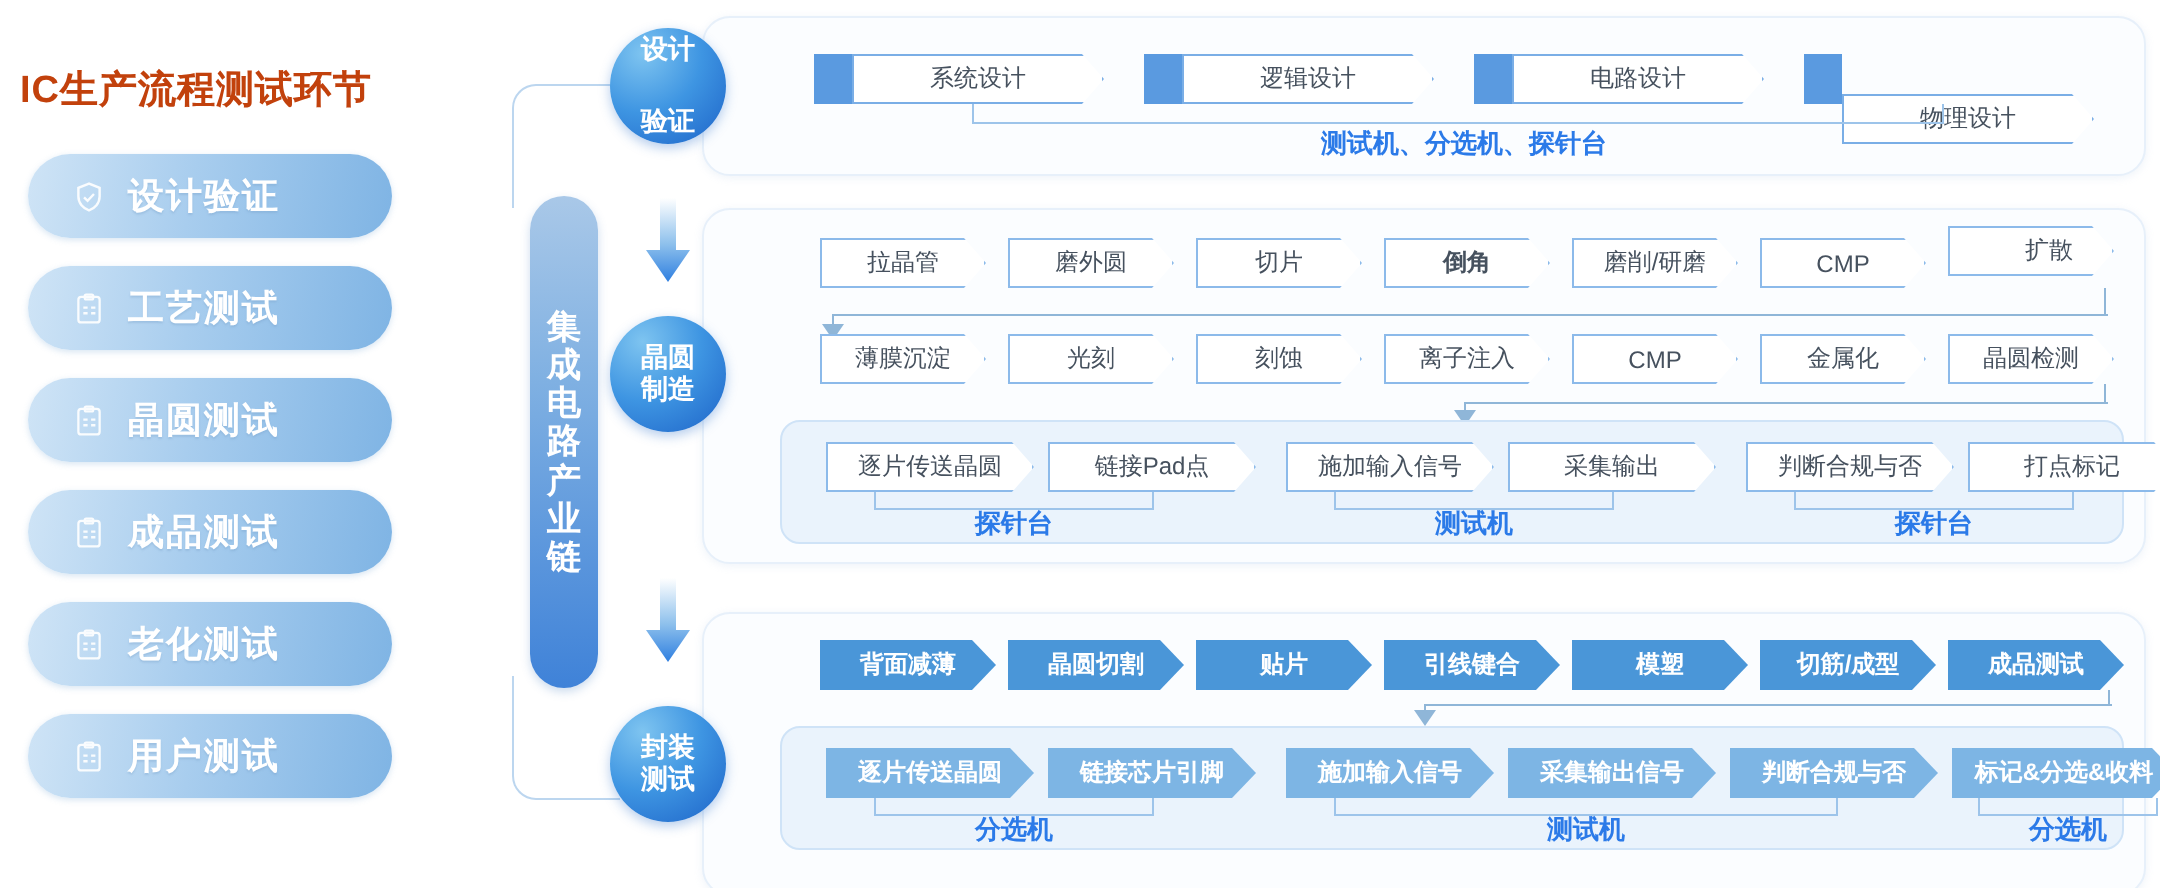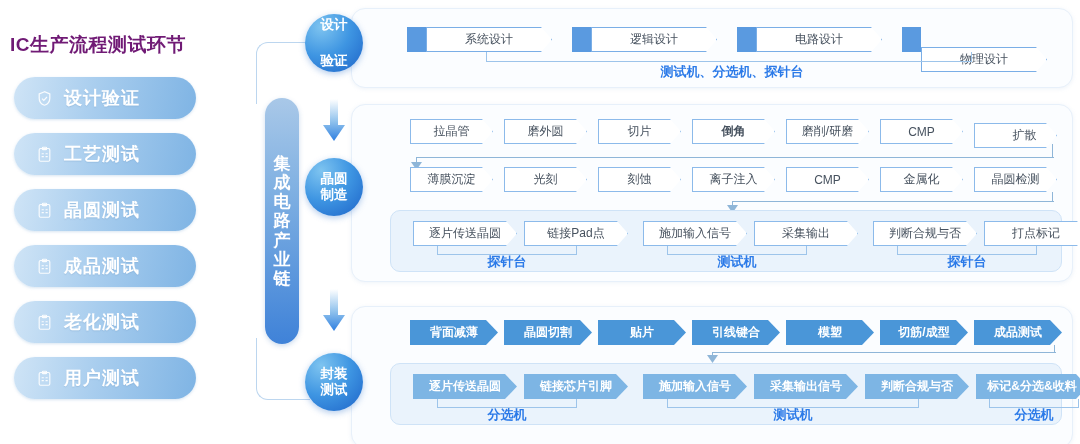--- a/index.html
+++ b/index.html
@@ -9,21 +9,21 @@
     background:#ffffff;
     position:relative;
     overflow:hidden;
     color:#2b3a55;
   }
 
   
   #left-panel{ position:absolute; left:0; top:0; width:250px; height:444px; }
   #page-title{
     position:absolute; left:10px; top:32px;
-    font-size:19px; font-weight:bold; color:#701a75;
+    font-size:19px; font-weight:bold; color:#c2410c;
     letter-spacing:.5px; white-space:nowrap;
   }
   .pill{
     position:absolute; left:14px; width:182px; height:42px;
     border-radius:21px;
     background:linear-gradient(100deg,#cfe4f6 0%,#a8cdee 45%,#7fb4e4 100%);
     display:flex; align-items:center; padding-left:22px; gap:11px;
     box-shadow:0 1px 3px rgba(110,160,210,.28);
   }
   .pill .lbl{ color:#ffffff; font-size:18px; font-weight:bold; letter-spacing:1px;
@@ -263,21 +263,21 @@
 </div>
 
 <div class="card" style="left:351px; top:104px; width:722px; height:178px;">
 
   <div class="chev soft" style="left:58px;  top:14px; width:83px;">拉晶管</div>
   <div class="chev soft" style="left:152px; top:14px; width:83px;">磨外圆</div>
   <div class="chev soft" style="left:246px; top:14px; width:83px;">切片</div>
   <div class="chev soft" style="left:340px; top:14px; width:83px;font-weight:bold;">倒角</div>
   <div class="chev soft" style="left:434px; top:14px; width:83px;">磨削/研磨</div>
   <div class="chev soft" style="left:528px; top:14px; width:83px;">CMP</div>
-  <div class="chev soft" style="left:622px; top:18px; width:83px;padding-left:18px;">扩散</div>
+  <div class="chev soft" style="left:622px; top:8px; width:83px;padding-left:18px;">扩散</div>
 
   <div class="lnk" style="left:700px; top:39px; width:1.4px; height:14px;"></div>
   <div class="lnk" style="left:64px;  top:52px; width:638px; height:1.4px;"></div>
   <div class="lnk" style="left:64px;  top:52px; width:1.4px; height:9px;"></div>
   <svg style="position:absolute; left:59px; top:57px;" width="12" height="9">
     <path d="M0 0h11L5.5 8z" fill="#8fb6d8"></path>
   </svg>
 
   <div class="chev soft" style="left:58px;  top:62px; width:83px;">薄膜沉淀</div>
   <div class="chev soft" style="left:152px; top:62px; width:83px;">光刻</div>

